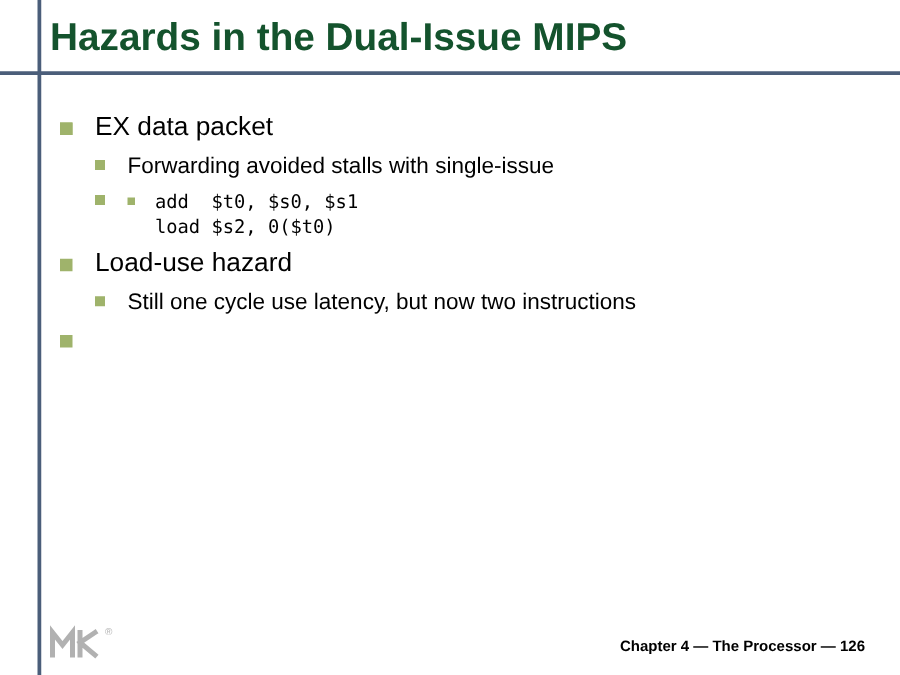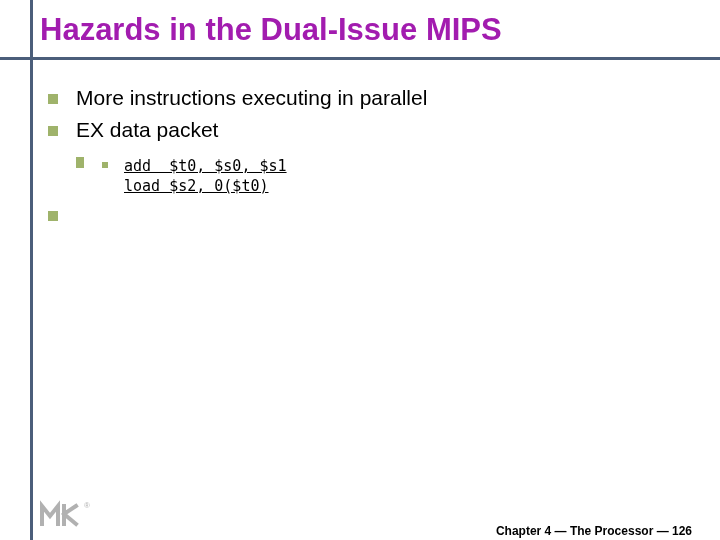--- a/index.html
+++ b/index.html
@@ -17,21 +17,21 @@
     position: relative;
     padding: 12px 0 0 0;
   }
   .title-wrap {
     position: relative;
     padding-left: 40px;
   }
   .title {
     font-size: 31px;
     font-weight: bold;
-    color: #a21caf;
+    color: #14532d;
     padding-bottom: 6px;
   }
   .rule-horiz {
     position: absolute;
     left: 0;
     right: 0;
     bottom: -6px;
     height: 3px;
     background: #4b5e7a;
   }
@@ -55,34 +55,34 @@
     position: absolute; left: 0; top: 10px;
     width: 10px; height: 10px; background: #9fb36b;
   }
   .lvl2 { list-style: none; padding-top: 4px; font-size: 18px; }
   .lvl2 > li { position: relative; padding-left: 26px; margin-bottom: 3px; }
   .lvl2 > li > .b2 {
     position: absolute; left: 0; top: 8px;
     width: 8px; height: 8px; background: #9fb36b;
   }
   .lvl3 { list-style: none; padding-top: 4px; font-size: 15px; }
-  .lvl3 > li { position: relative; padding-left: 22px; margin-bottom: 5px; text-decoration: underline; }
+  .lvl3 > li { position: relative; padding-left: 22px; margin-bottom: 5px; }
   .lvl3 > li > .b3 {
     position: absolute; left: 0; top: 6px;
     width: 6px; height: 6px; background: #9fb36b;
   }
   .code {
     font-family: "Lucida Console", Monaco, monospace;
     white-space: pre;
     line-height: 1.25;
   }
   .footer {
     position: absolute;
     right: 28px;
-    bottom: 2px;
+    bottom: 16px;
     font-size: 12px;
     font-weight: bold;
     color: #000;
   }
   .logo {
     position: absolute;
     left: 40px;
     bottom: 12px;
     width: 56px;
     height: 28px;
@@ -98,43 +98,53 @@
   <div class="title-wrap">
     <h1 class="title">Hazards in the Dual-Issue MIPS</h1>
     <div class="rule-horiz"></div>
   </div>
 
   <div class="content">
     <ul class="lvl1">
 
       <li>
         <span class="b1"></span>
-        <span>More instructions executing in parallel</span>
       </li>
 
       <li>
         <span class="b1"></span>
         <span>EX data packet</span>
         <ul class="lvl2">
           <li>
             <span class="b2"></span>
+            <span>Forwarding avoided stalls with single-issue</span>
           </li>
           <li>
             <span class="b2"></span>
             <ul class="lvl3">
               <li>
                 <span class="b3"></span>
                 <span class="code">add  $t0, $s0, $s1
 load $s2, 0($t0)</span>
               </li>
             </ul>
           </li>
         </ul>
       </li>
 
+      <li>
+        <span class="b1"></span>
+        <span>Load-use hazard</span>
+        <ul class="lvl2">
+          <li>
+            <span class="b2"></span>
+            <span>Still one cycle use latency, but now two instructions</span>
+          </li>
+        </ul>
+      </li>
 
       <li>
         <span class="b1"></span>
       </li>
 
     </ul>
   </div>
 
   <div class="logo">
     <svg viewBox="0 0 56 28">

